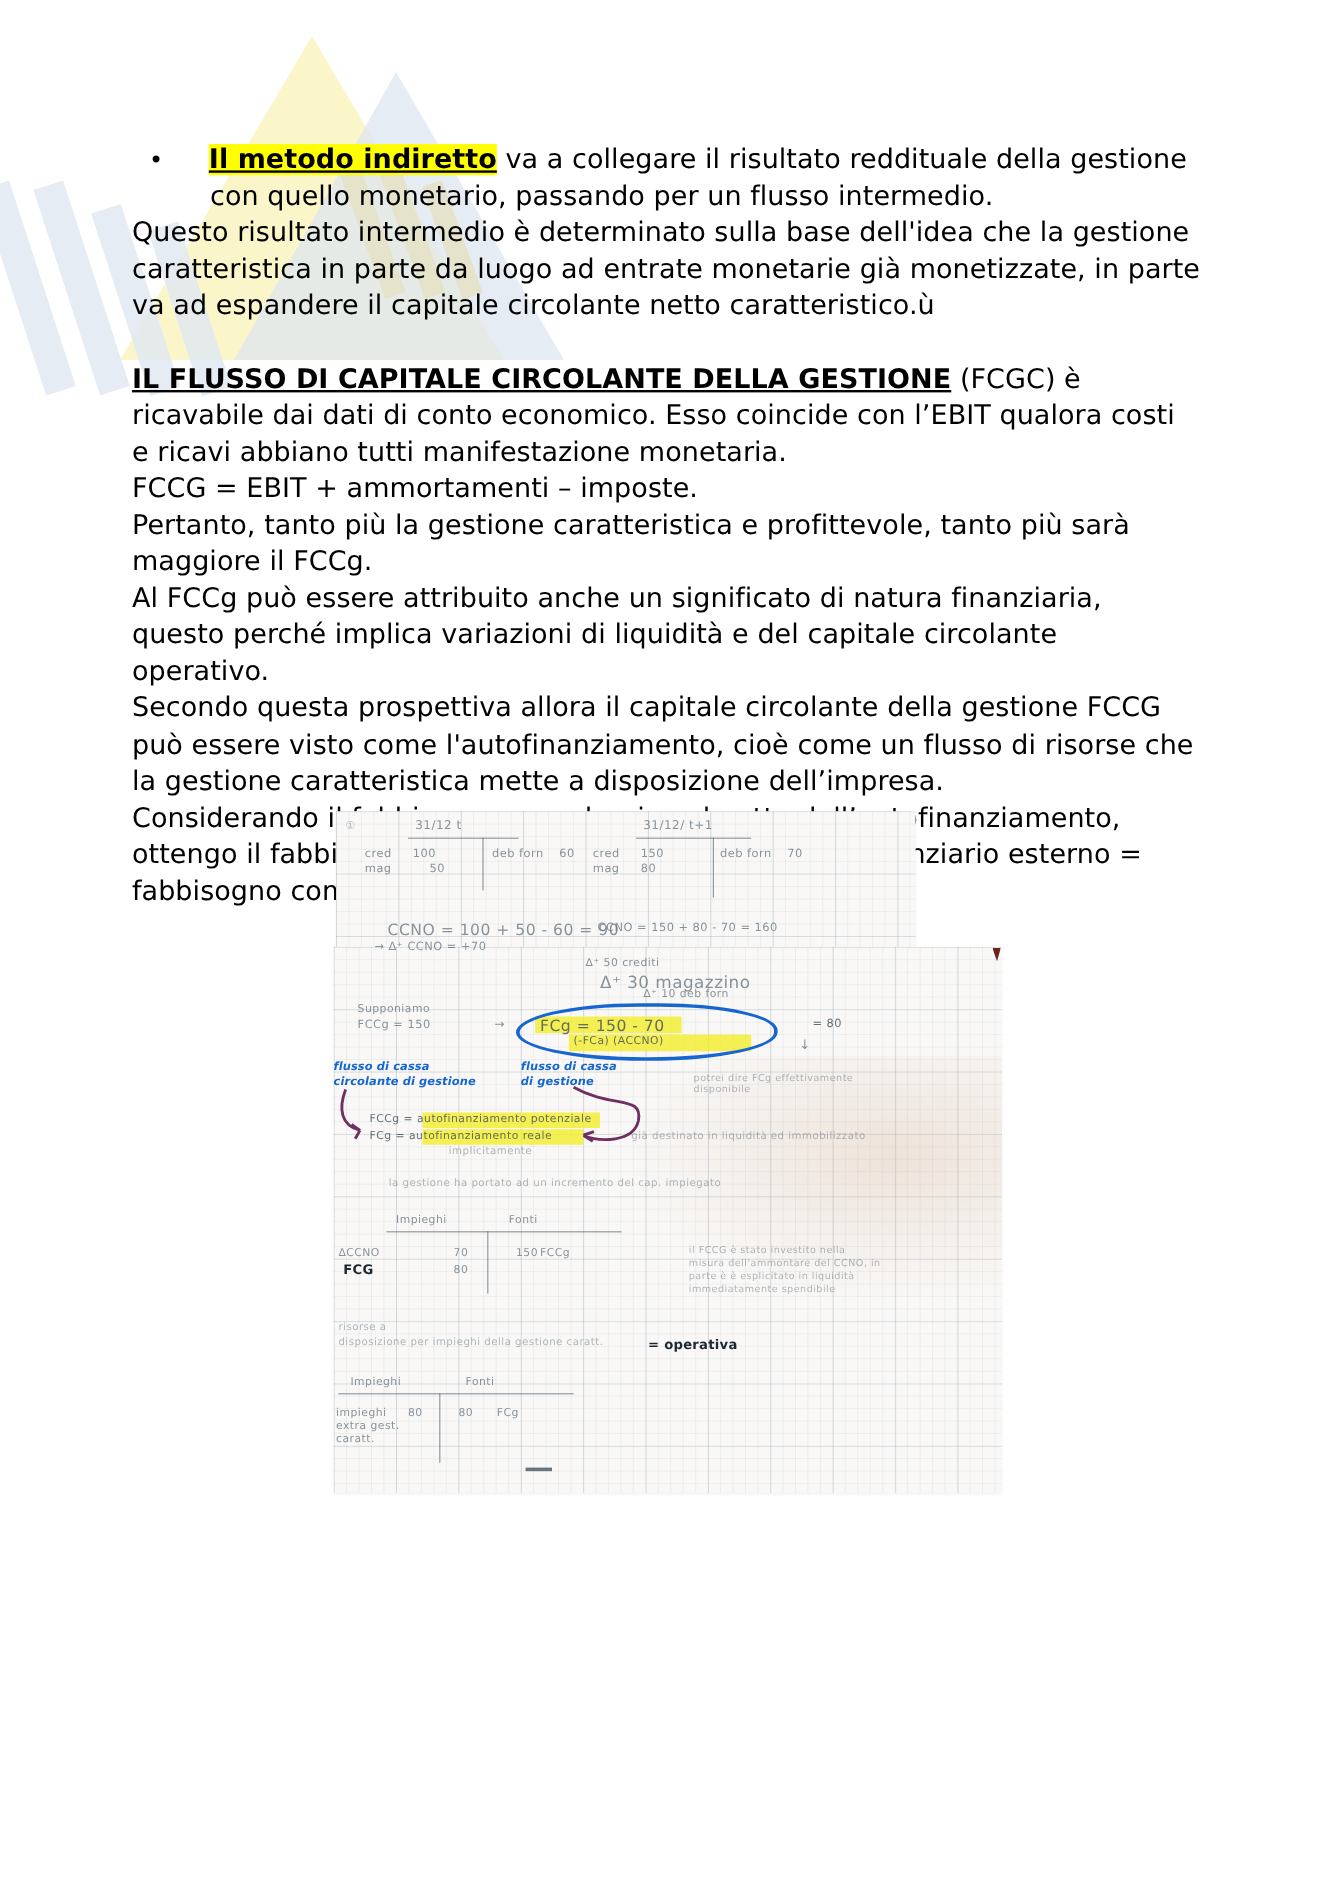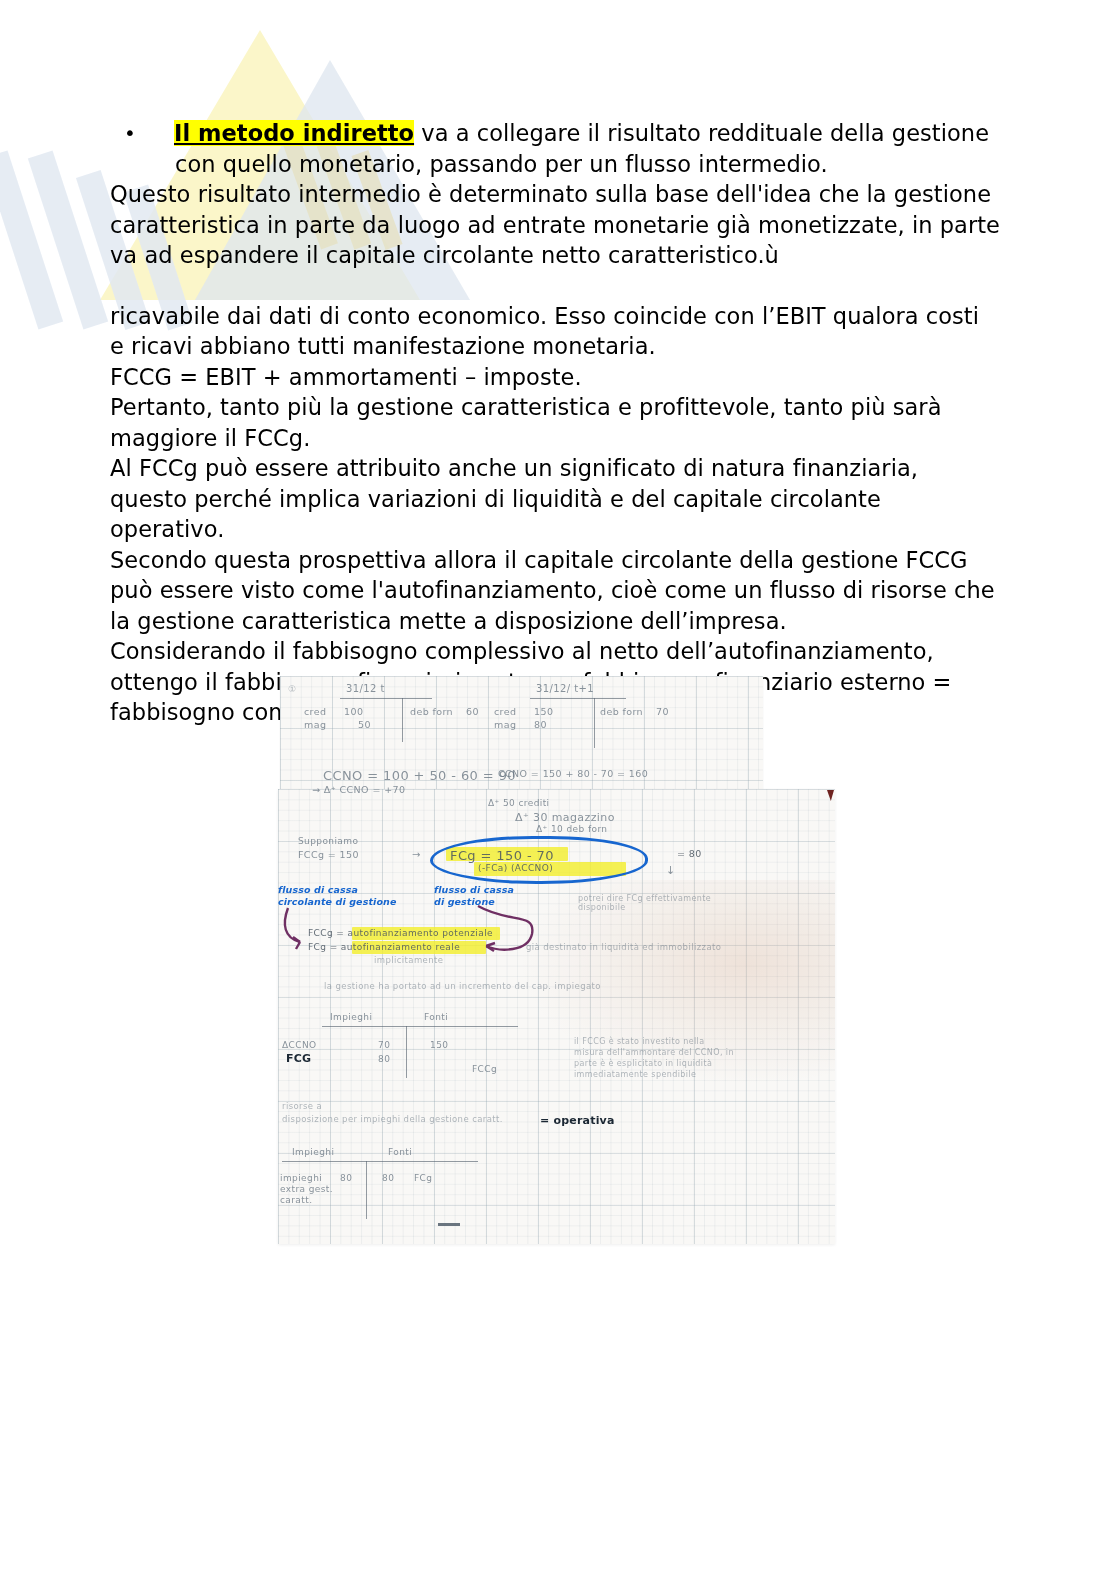--- a/index.html
+++ b/index.html
@@ -199,20 +199,21 @@
 
     <div class="bullet-row">
       <div class="bullet-dot">•</div>
       <div class="bullet-body"><span class="hl">Il metodo indiretto</span><span> va a collegare il risultato reddituale della gestione</span><span class="cont-line">con quello monetario, passando per un flusso intermedio.</span></div>
     </div>
 
     <p class="para">Questo risultato intermedio è determinato sulla base dell'idea che la gestione caratteristica in parte da luogo ad entrate monetarie già monetizzate, in parte va ad espandere il capitale circolante netto caratteristico.ù</p>
 
     <div class="gap"></div>
 
+    <p class="para"><span class="hd">IL FLUSSO DI CAPITALE CIRCOLANTE DELLA GESTIONE</span><span> (FCGC) è</span></p>
 
     <p class="para">ricavabile dai dati di conto economico. Esso coincide con l’EBIT qualora costi e ricavi abbiano tutti manifestazione monetaria.</p>
     <p class="para">FCCG = EBIT + ammortamenti – imposte.</p>
     <p class="para">Pertanto, tanto più la gestione caratteristica e profittevole, tanto più sarà maggiore il FCCg.</p>
     <p class="para">Al FCCg può essere attribuito anche un significato di natura finanziaria, questo perché implica variazioni di liquidità e del capitale circolante operativo.</p>
     <p class="para">Secondo questa prospettiva allora il capitale circolante della gestione FCCG può essere visto come l'autofinanziamento, cioè come un flusso di risorse che la gestione caratteristica mette a disposizione dell’impresa.</p>
     <p class="para">Considerando il fabbisogno complessivo al netto dell’autofinanziamento, ottengo il fabbisogno finanziario esterno: fabbisogno finanziario esterno = fabbisogno complessivo – autofinanziamento.</p>
   </div>
 
   <div class="figure">
@@ -243,21 +244,21 @@
     <div class="ink" style="left:322px; top:30px; font-size:9.5px;">deb forn</div>
     <div class="ink" style="left:378px; top:30px; font-size:9.5px;">70</div>
     <div class="ink" style="left:216px; top:43px; font-size:9.5px;">mag</div>
     <div class="ink" style="left:256px; top:43px; font-size:9.5px;">80</div>
 
     <div class="ink" style="left:17px; top:92px; font-size:13px;margin-left:28px;">CCNO = 100 + 50 - 60 = 90</div>
     <div class="ink" style="left:220px; top:92px; font-size:9.5px;text-align:right;">CCNO = 150 + 80 - 70 = 160</div>
 
     <div class="ink" style="left:34px; top:108px; font-size:9.5px;">→  Δ⁺ CCNO   =  +70</div>
     <div class="ink" style="left:210px; top:122px; font-size:9px;">Δ⁺   50 crediti</div>
-    <div class="ink" style="left:222px; top:135px; font-size:11px;padding-left:15px;">Δ⁺   30 magazzino</div>
+    <div class="ink" style="left:207px; top:135px; font-size:14px;padding-left:15px;">Δ⁺   30 magazzino</div>
     <div class="ink" style="left:210px; top:148px; font-size:9px;margin-left:48px;">Δ⁺   10 deb forn</div>
 
     <div class="ink" style="left:20px; top:160px; font-size:9px;">Supponiamo</div>
     <div class="ink" style="left:20px; top:173px; font-size:9.5px;">FCCg  =  150</div>
     <div class="ink" style="left:134px; top:173px; font-size:10px;">→</div>
 
     <div class="hl-y" style="left:168px; top:171px; width:122px; height:14px;"></div>
     <div class="hl-y" style="left:196px; top:186px; width:152px; height:14px;"></div>
     <div class="blue-circle" style="left:152px; top:160px; width:218px; height:48px;"></div>
     <div class="ink dark" style="left:172px; top:172px; font-size:13px;">FCg = 150    -    70</div>
@@ -289,21 +290,21 @@
 
     <div class="ink faint" style="left:46px; top:305px; font-size:8.5px;">la gestione ha portato ad un incremento del cap. impiegato</div>
 
     <div class="rule" style="left:44px; top:350px; width:196px;"></div>
     <div class="rule v" style="left:128px; top:350px; height:52px;"></div>
     <div class="ink" style="left:52px; top:336px; font-size:9px;">Impieghi</div>
     <div class="ink" style="left:146px; top:336px; font-size:9px;">Fonti</div>
     <div class="ink" style="left:4px; top:364px; font-size:9px;">ΔCCNO</div>
     <div class="ink" style="left:100px; top:364px; font-size:9px;">70</div>
     <div class="ink" style="left:152px; top:364px; font-size:9px;">150</div>
-    <div class="ink" style="left:194px; top:364px; font-size:9px;margin-top:24px;">FCCg</div>
+    <div class="ink" style="left:172px; top:364px; font-size:9px;">FCCg</div>
     <div class="bold-ink" style="left:8px; top:376px;">FCG</div>
     <div class="ink" style="left:100px; top:378px; font-size:9px;">80</div>
 
     <div class="ink faint" style="left:296px; top:360px; font-size:8px; white-space:pre; line-height:11px;">il FCCG è stato investito nella
 misura dell'ammontare del CCNO, in
 parte è è esplicitato in liquidità
 immediatamente spendibile</div>
 
     <div class="ink faint" style="left:4px; top:425px; font-size:8.5px;">risorse a</div>
     <div class="ink faint" style="left:4px; top:438px; font-size:8.5px;">disposizione per impieghi della gestione caratt.</div>

